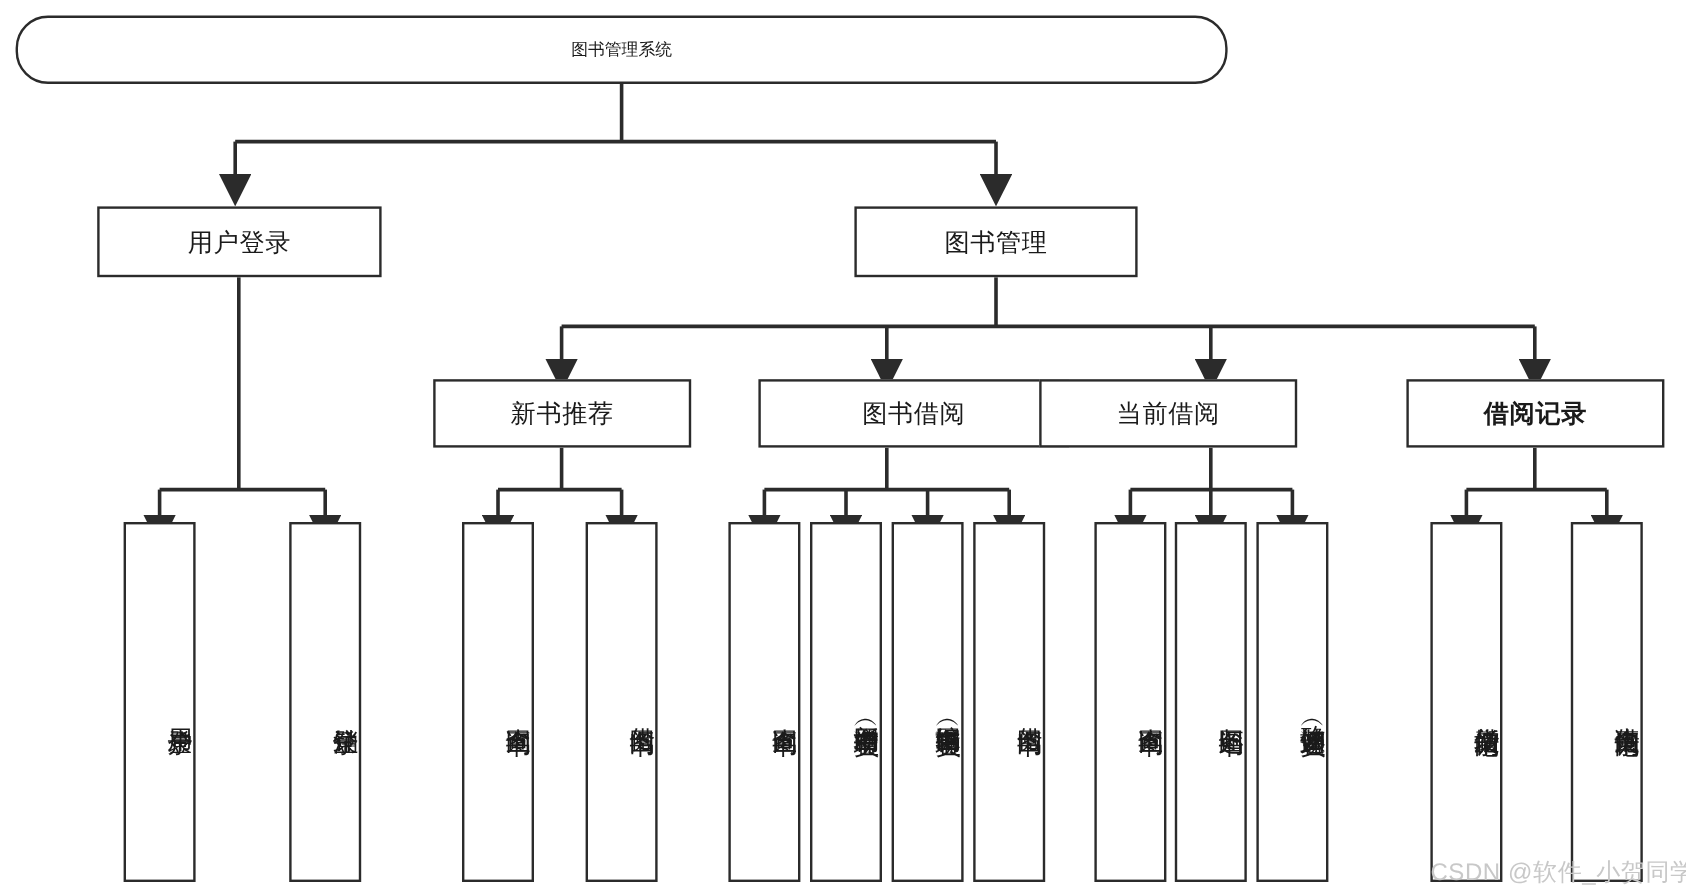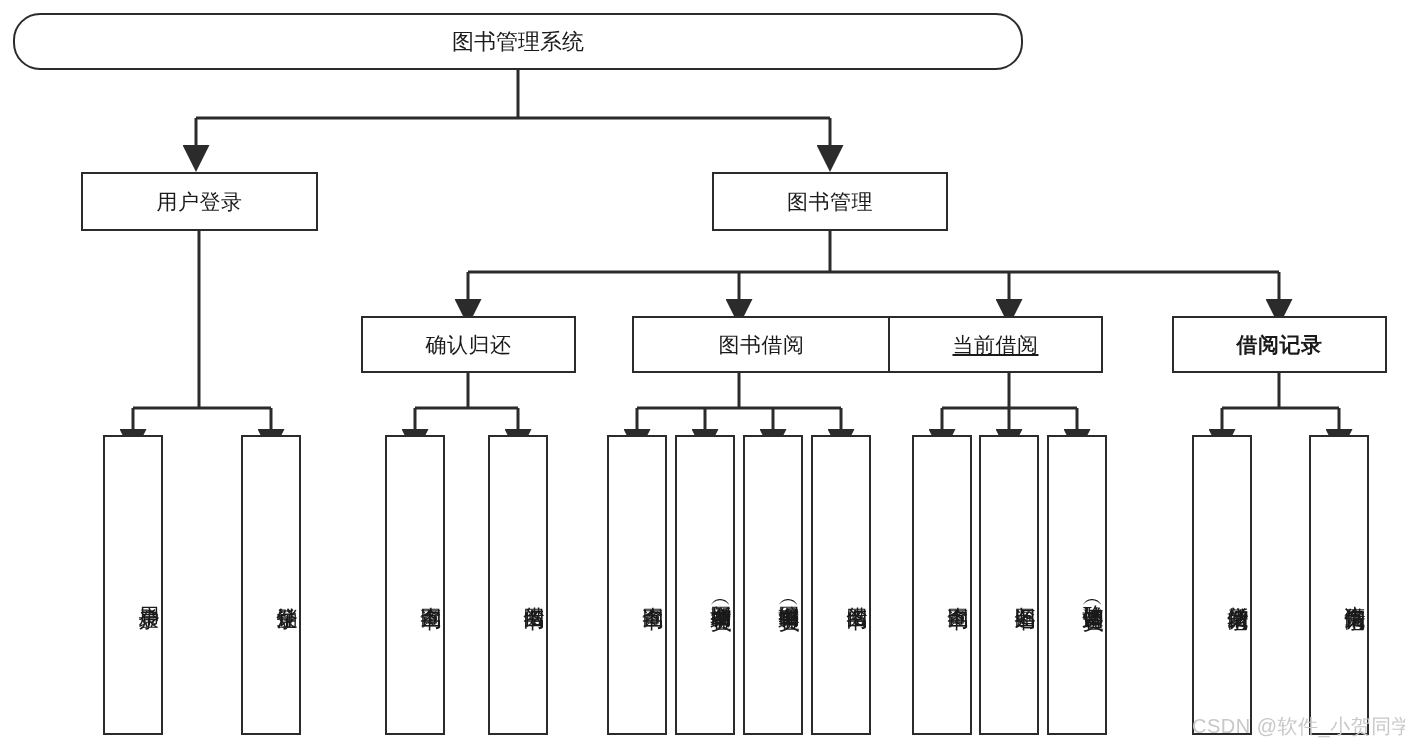--- a/index.html
+++ b/index.html
@@ -32,21 +32,21 @@
     align-items: center;
     justify-content: center;
     text-align: center;
     color: #1a1a1a;
   }
   .node-h {
     font-size: 21px;
     letter-spacing: 0.5px;
   }
   .node-root {
-    font-size: 22px;
+    font-size: 14px;
     border-radius: 27px;
   }
   .node-v {
     writing-mode: vertical-rl;
     text-orientation: upright;
     font-size: 21px;
     line-height: 1.18;
     letter-spacing: 1px;
     padding-top: 14px;
     align-items: flex-start;
@@ -126,26 +126,26 @@
   </div>
 
   <div class="node node-h" style="left:81px; top:172px; width:237px; height:59px;">
     <span>用户登录</span>
   </div>
   <div class="node node-h" style="left:712px; top:172px; width:236px; height:59px;">
     <span>图书管理</span>
   </div>
 
   <div class="node node-h" style="left:361px; top:316px; width:215px; height:57px;">
-    <span>确认归还</span>
+    <span>新书推荐</span>
   </div>
   <div class="node node-h" style="left:632px; top:316px; width:259px; height:57px;">
     <span>图书借阅</span>
   </div>
-  <div class="node node-h" style="left:888px; top:316px; width:215px; height:57px;text-decoration:underline;">
+  <div class="node node-h" style="left:866px; top:316px; width:215px; height:57px;">
     <span>当前借阅</span>
   </div>
   <div class="node node-h" style="left:1172px; top:316px; width:215px; height:57px;font-weight:bold;">
     <span>借阅记录</span>
   </div>
 
   <div class="node node-v" style="left:103px; top:435px; width:60px; height:300px;">
     <span class="vtext">用户登录</span>
   </div>
   <div class="node node-v" style="left:241px; top:435px; width:60px; height:300px;">

